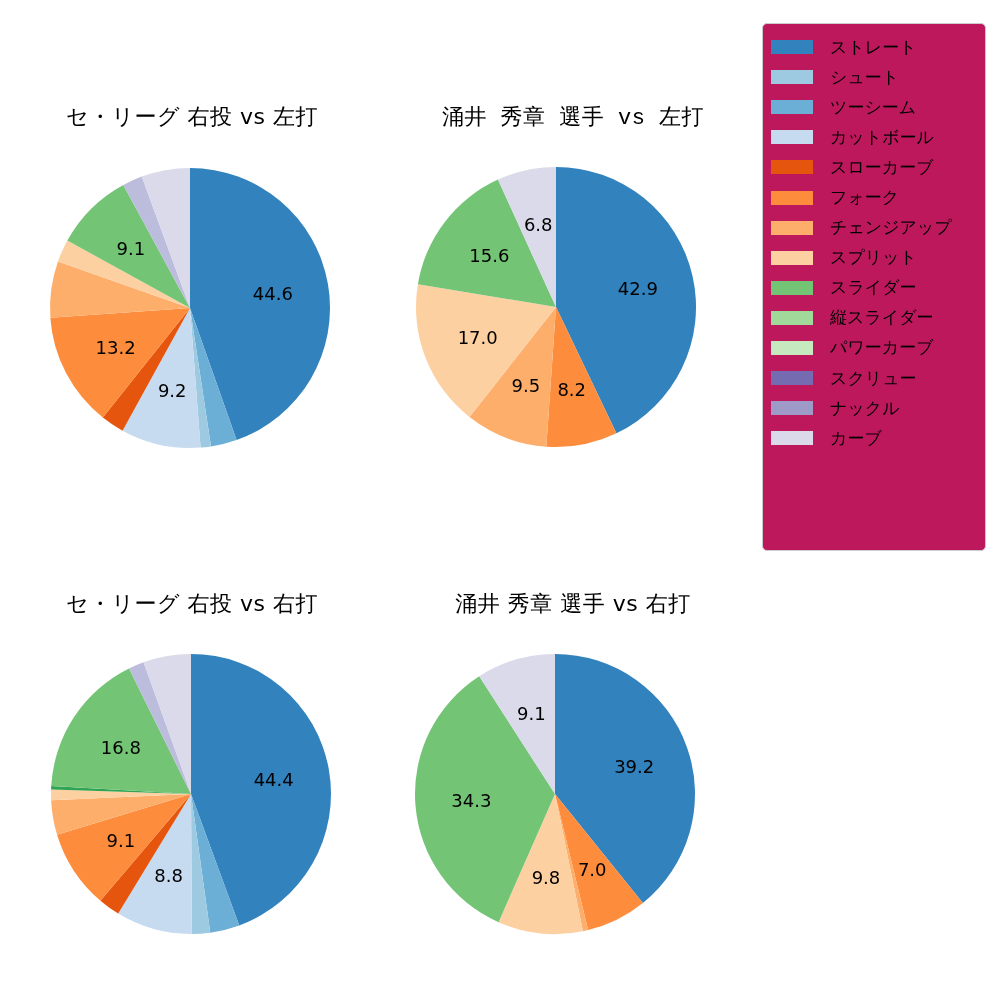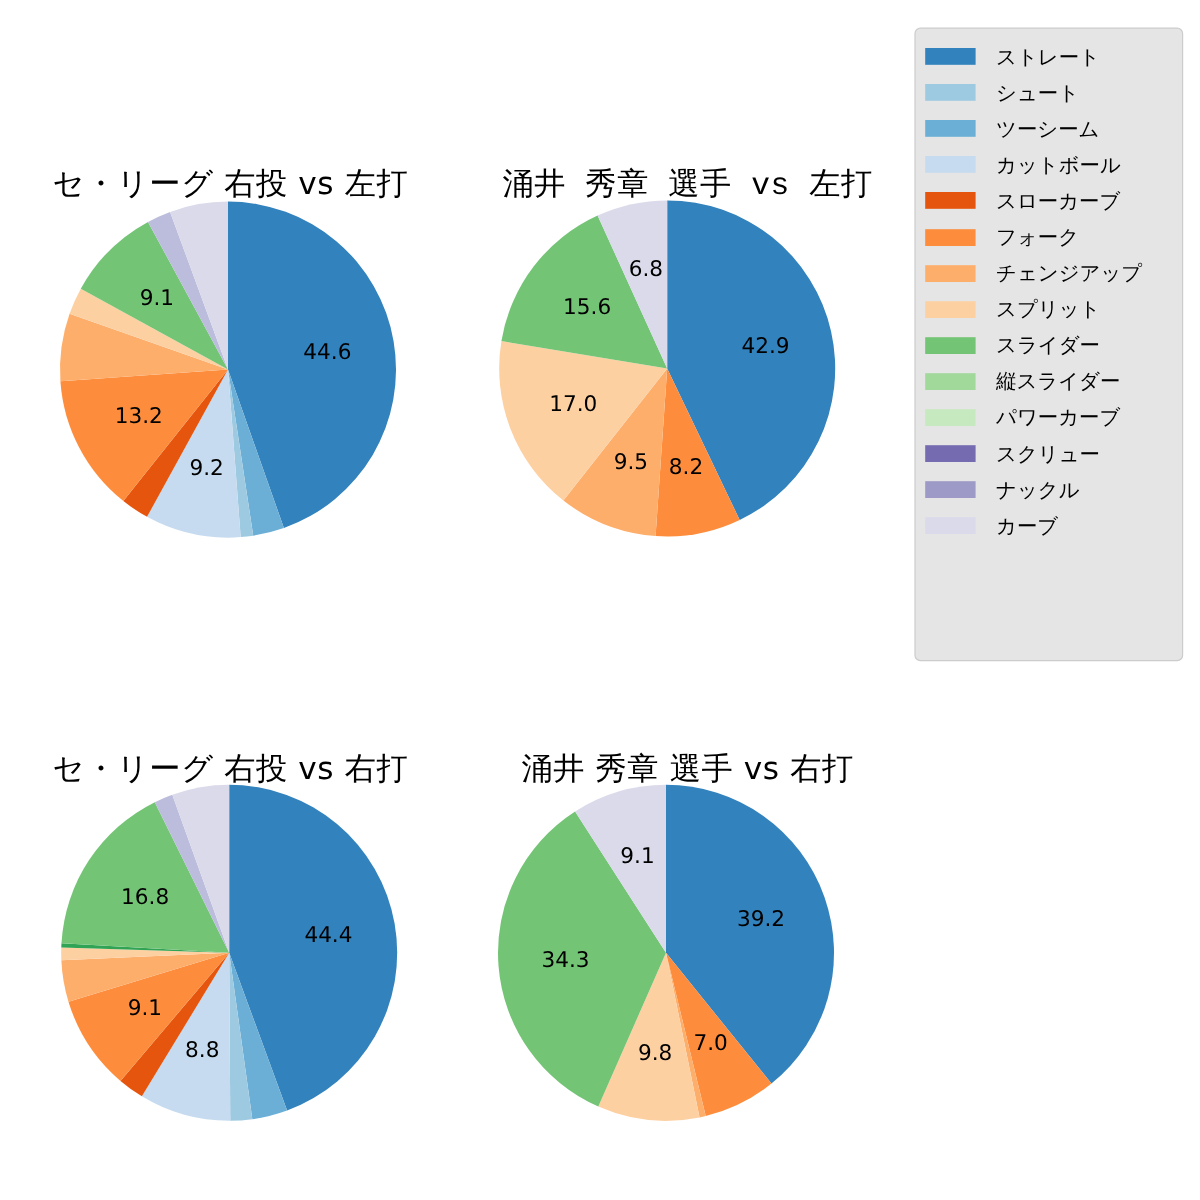--- a/index.html
+++ b/index.html
@@ -7,42 +7,41 @@
     position: relative;
     width: 1000px;
     height: 1000px;
     background: #ffffff;
     font-family: "DejaVu Sans", "Liberation Sans", sans-serif;
     overflow: hidden;
   }
   .chart-title {
     position: absolute;
     transform: translateX(-50%);
-    font-size: 26px;
+    font-size: 22px;
     color: #000000;
     white-space: nowrap;
     letter-spacing: 0.5px;
-    margin-top: 34px;
   }
   svg.pie { position: absolute; }
   .pct {
     font-size: 18px;
     fill: #000000;
     text-anchor: middle;
     dominant-baseline: central;
     font-family: "DejaVu Sans", "Liberation Sans", sans-serif;
   }
   .legend {
     position: absolute;
     left: 762px;
     top: 23px;
     width: 224px;
     height: 528px;
     box-sizing: border-box;
-    background: #e5e5e5;
+    background: #be185d;
     border: 1px solid #cccccc;
     border-radius: 5px;
     padding: 8px 0 0 8px;
   }
   .legend-row { display: flex; align-items: center; height: 30.1px; }
   .legend-swatch { width: 42px; height: 14px; margin-right: 17px; flex: 0 0 auto; }
   .legend-label { font-size: 17px; color: #000000; white-space: nowrap; }
 </style>
 </head>
 <body>

